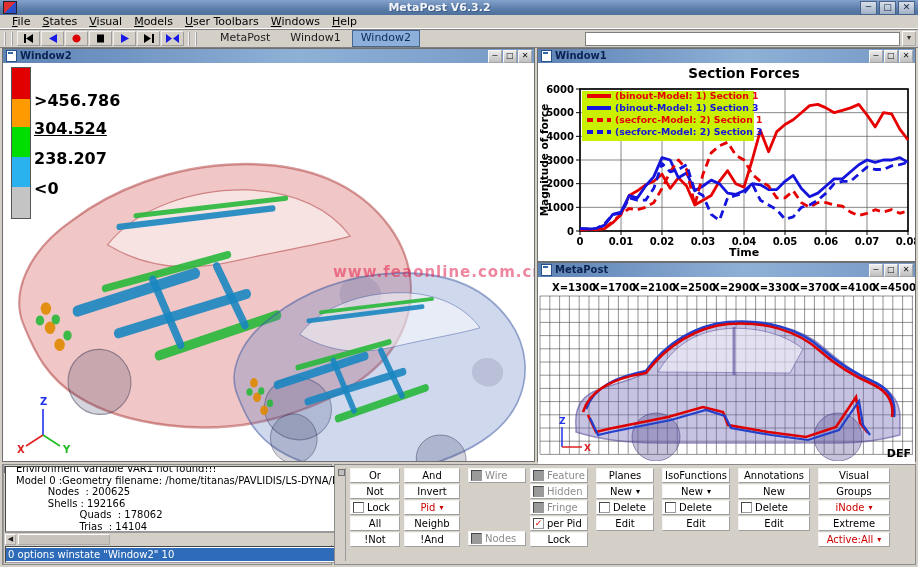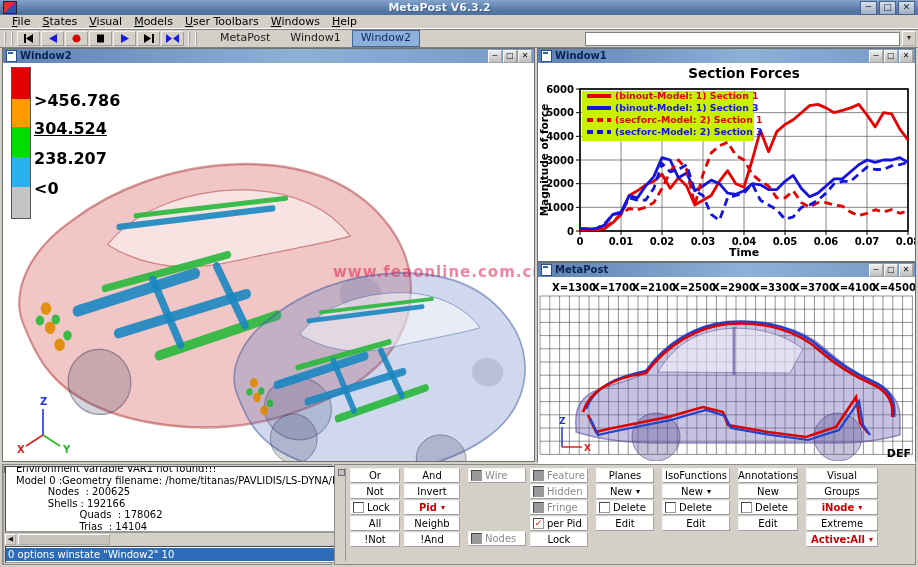--- a/index.html
+++ b/index.html
@@ -48,21 +48,21 @@
   .cmdrow{height:15px;margin-top:1px;background:#fff;border:1px inset #9a9a9a;display:flex;align-items:center}
   .cmdtext{flex:1;background:#2e6bb8;color:#fff;font-size:10px;line-height:13px;padding:0 2px;white-space:nowrap;overflow:hidden}
   
   .panel{position:absolute;left:334px;top:464px;width:582px;height:101px;background:#d4d0c8;border:1px solid #8a8a8a;display:flex;padding:3px 2px;box-sizing:border-box}
   .pcols{display:flex;align-items:flex-start;margin-left:4px}
   .pcol{display:flex;flex-direction:column;gap:1px}
   .pbtn{height:13px;background:#ffffff;border:1px outset #f4f4f4;display:flex;align-items:center;justify-content:center;font-size:10px;padding:0 2px;box-sizing:content-box;color:#000;white-space:nowrap}
   .pbtn.hascb{justify-content:flex-start}
   .pbtn.hdr{font-weight:normal}
   .pbtn.dis{color:#8c8c8c}
-  .pbtn.accent{color:#cc0000;font-weight:bold}
+  .pbtn.accent{color:#cc0000;font-weight:normal}
   .cb{width:9px;height:9px;background:#fff;border:1px inset #9a9a9a;margin-right:3px;font-size:9px;line-height:8px;color:#cc0000;font-weight:bold;text-align:center;flex:0 0 auto}
   .cb.cbdis{background:#9a9a9a}
   .dda{margin-left:4px;font-size:8px;line-height:8px}
   .pbtn.accent .dda{color:#cc0000}
   svg text{font-family:"DejaVu Sans","Liberation Sans",sans-serif}
 </style>
 </head>
 <body>
 
 <div class="titlebar">
@@ -525,21 +525,21 @@
           <span class="dda">▾</span>
         </div>
         <div class="pbtn hascb">
           <span class="cb"></span>
           <span class="plbl">Delete</span>
         </div>
         <div class="pbtn">
           <span class="plbl">Edit</span>
         </div>
       </div>
-      <div class="pcol" style="width: 60px; margin-left: 8px;">
+      <div class="pcol" style="width: 72px; margin-left: 8px;">
         <div class="pbtn hdr">
           <span class="plbl">Annotations</span>
         </div>
         <div class="pbtn">
           <span class="plbl">New</span>
         </div>
         <div class="pbtn hascb">
           <span class="cb"></span>
           <span class="plbl">Delete</span>
         </div>

